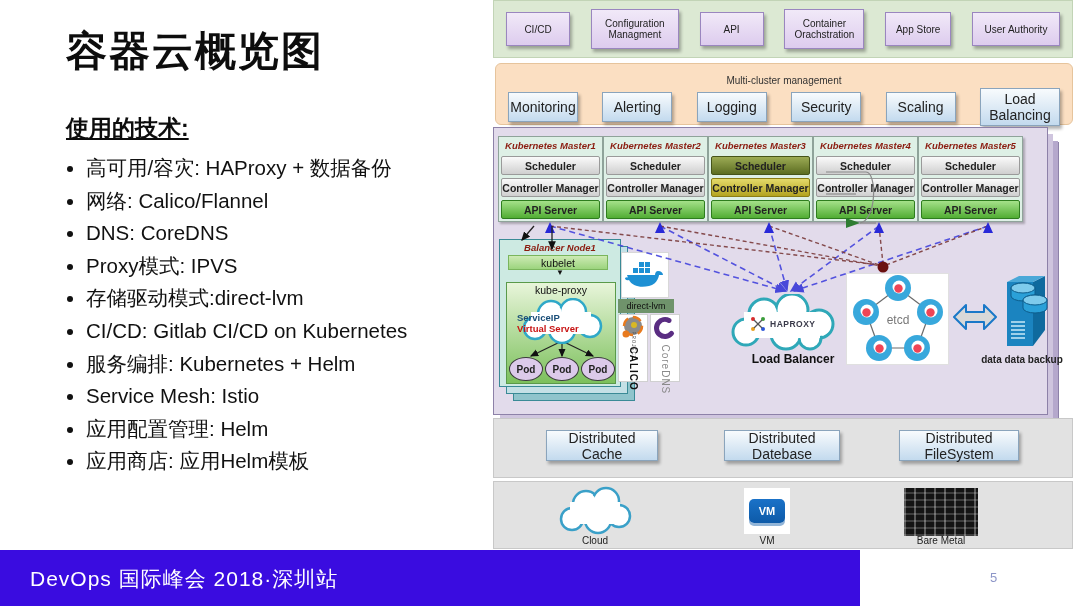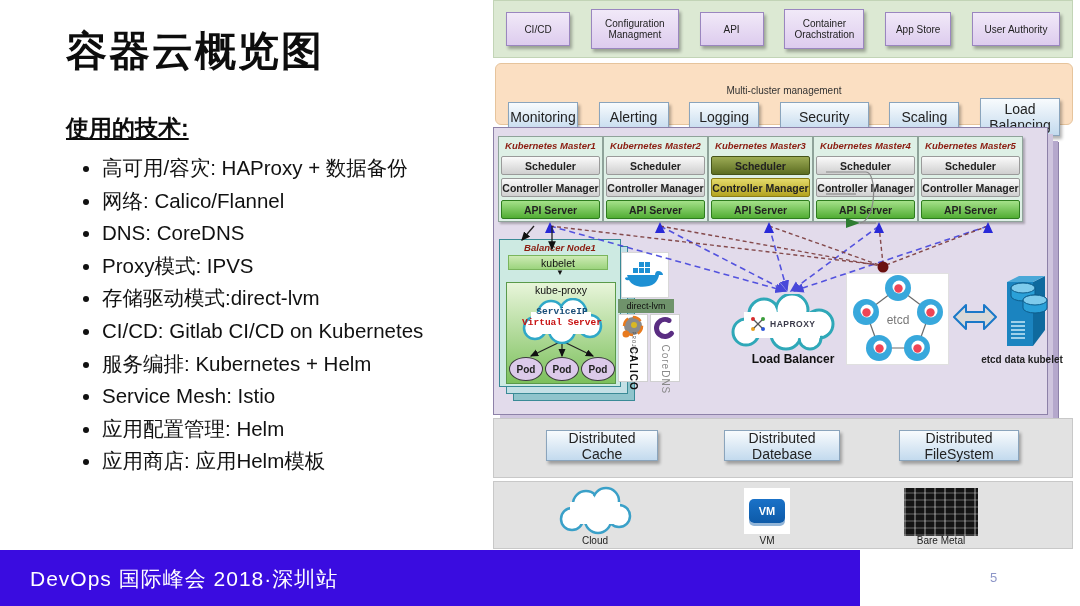--- a/index.html
+++ b/index.html
@@ -3,41 +3,41 @@
 <meta charset="utf-8">
 <style>
   * { margin:0; padding:0; box-sizing:border-box; }
   body { background:#888; font-family:"Liberation Sans","DejaVu Sans",sans-serif; }
   .stage { position:relative; width:1080px; height:606px; background:#ffffff; overflow:hidden; margin:0 auto; }
 
   
   .slide-title { position:absolute; left:66px; top:24px; font-size:41px; font-weight:bold; color:#0d0d0d; letter-spacing:2px; }
   .tech-heading { position:absolute; left:66px; top:113px; font-size:23px; font-weight:bold; color:#0d0d0d; text-decoration:underline; }
   .bullets { position:absolute; left:86px; top:152px; width:400px; list-style:disc; }
-  .bullets li { font-size:20.5px; color:#111; line-height:32.6px; white-space:nowrap;margin-left:16px; }
+  .bullets li { font-size:20.5px; color:#111; line-height:32.6px; white-space:nowrap; }
 
   
   .footer { position:absolute; left:0; top:550px; width:860px; height:56px; background:#3a0ce0; }
   .footer-text { position:absolute; left:30px; top:0; line-height:58px; color:#ffffff; font-size:21px; letter-spacing:1px; }
   .page-number { position:absolute; left:990px; top:20px; color:#8d96c8; font-size:13px; }
 
   
   .pbox { background:linear-gradient(#f1e9f8,#ddccee); border:1px solid #9a86bf; box-shadow:2px 3px 3px rgba(0,0,0,.30);
           display:flex; align-items:center; justify-content:center; text-align:center; font-size:10px; color:#222; padding:2px 3px; }
   .bbox { background:linear-gradient(#f8fbfd,#c3daee); border:1px solid #8aa4bc; box-shadow:2px 3px 3px rgba(0,0,0,.30);
           display:flex; align-items:center; justify-content:center; text-align:center; font-size:14px; color:#222; padding:2px 3px; }
 
   
   .top-row { position:absolute; left:493px; top:0; width:580px; height:58px; background:#dce9d3; border:1px solid #c2d4b6;
              display:flex; align-items:center; justify-content:space-between; padding:0 12px; }
   .top-row .pbox { min-height:34px; }
 
   
   .multi-panel { position:absolute; left:495px; top:63px; width:578px; height:62px; background:#fbdfc2; border:1px solid #e6c49c; border-radius:6px; }
-  .multi-label { text-align:center; font-size:10px; color:#333; padding-top:21px; }
+  .multi-label { text-align:center; font-size:10px; color:#333; padding-top:11px; }
   .multi-row { display:flex; align-items:center; justify-content:space-between; padding:2px 12px 0 12px; }
   .multi-row .bbox { min-height:30px; }
 
   
   .main-panel { position:absolute; left:493px; top:127px; width:555px; height:288px; background:#e2dbeb; border:1px solid #8d81a8;
                 box-shadow:6px 6px 0 -1px #cfc5de, 12px 12px 0 -2px #b5a8cc, 13px 13px 0 -2px #8d81a8; }
   .arrow-layer { position:absolute; left:0; top:0; width:555px; height:288px; z-index:3; pointer-events:none; }
 
   
   .masters-row { position:absolute; left:4px; top:8px; width:592px; display:flex; z-index:2; }
@@ -54,21 +54,21 @@
   .node-stack .layer3 { position:absolute; left:14px; top:14px; width:122px; height:148px; background:#8fc4cc; border:1px solid #3a8a96; }
   .node-stack .layer2 { position:absolute; left:7px; top:7px; width:122px; height:148px; background:#c4e0e6; border:1px solid #3a8a96; }
   .node-box { position:absolute; left:0; top:0; width:122px; height:148px; background:#cdeae2; border:1px solid #3a8a96; }
   .node-title { font-size:9.5px; font-weight:bold; font-style:italic; color:#8b1c10; text-align:center; padding-top:2px; }
   .kubelet-bar { margin:2px 12px 0 8px; height:15px; background:linear-gradient(#cdeab4,#9cd47e); border:1px solid #7ab55c;
                  font-size:10.5px; color:#111; text-align:center; line-height:14px; }
   .dn-arrow { text-align:center; font-size:8px; line-height:6px; color:#111; }
   .kube-proxy { position:absolute; left:6px; top:42px; width:110px; height:102px; background:linear-gradient(#e8f5da,#7cc05c); border:1px solid #5a9a4a; }
   .kp-label { font-size:10.5px; color:#111; text-align:center; padding-top:1px; }
   .svc-cloud { position:absolute; left:10px; top:15px; width:90px; height:46px; }
-  .svc-text { position:absolute; left:0; top:9px; width:90px; text-align:center;font-family:Liberation Mono, monospace; }
+  .svc-text { position:absolute; left:0; top:15px; width:90px; text-align:left; }
   .svc-l1 { font-size:9.5px; font-weight:bold; color:#1a4e78; line-height:10px; }
   .svc-l2 { font-size:9.5px; font-weight:bold; color:#c81414; line-height:11px; }
   .pods { position:absolute; left:2px; top:74px; width:106px; display:flex; gap:2px; justify-content:center; }
   .pod { width:34px; height:24px; background:#dccaea; border:1.5px solid #3a3a3a; border-radius:50%;
          font-size:10px; font-weight:bold; color:#222; display:flex; align-items:center; justify-content:center; }
   .pod-lines { position:absolute; left:0; top:0; width:110px; height:102px; pointer-events:none; }
 
   
   .docker-box { position:absolute; left:127px; top:124px; width:48px; height:46px; background:#ffffff; border:1px solid #d8d8d8; z-index:2;
                 display:flex; align-items:center; justify-content:center; }
@@ -132,21 +132,21 @@
     <div class="pbox" style="width:66px">App Store</div>
     <div class="pbox" style="width:88px">User Authority</div>
   </div>
 
   <div class="multi-panel">
     <div class="multi-label">Multi-cluster management</div>
     <div class="multi-row">
       <div class="bbox" style="width:70px">Monitoring</div>
       <div class="bbox" style="width:70px">Alerting</div>
       <div class="bbox" style="width:70px">Logging</div>
-      <div class="bbox" style="width:89px">Security</div>
+      <div class="bbox" style="width:70px">Security</div>
       <div class="bbox" style="width:70px">Scaling</div>
       <div class="bbox" style="width:80px;min-height:36px">Load Balancing</div>
     </div>
   </div>
 
   <div class="main-panel">
 
     <div class="masters-row">
       <div class="master">
         <div class="m-title">Kubernetes Master1</div>
@@ -400,21 +400,21 @@
           <ellipse cx="36" cy="26" rx="12" ry="5" fill="#7ecbec"></ellipse>
       </g>
       <g stroke="#bfe4f4" stroke-width="1.6">
         <line x1="12" y1="48" x2="26" y2="48"></line>
           <line x1="12" y1="52" x2="26" y2="52"></line>
           <line x1="12" y1="56" x2="26" y2="56"></line>
         <line x1="12" y1="60" x2="26" y2="60"></line>
           <line x1="12" y1="64" x2="26" y2="64"></line>
       </g>
     </svg>
-    <div class="backup-label">etcd data kubelet</div>
+    <div class="backup-label">data data backup</div>
   </div>
 
   <div class="storage-row">
     <div class="bbox sb0">Distributed Cache</div>
     <div class="bbox sb1">Distributed Datebase</div>
     <div class="bbox sb2">Distributed FileSystem</div>
   </div>
 
   <div class="infra-row">
     <svg class="cloud-icon" width="78" height="50" viewBox="0 0 78 50">

